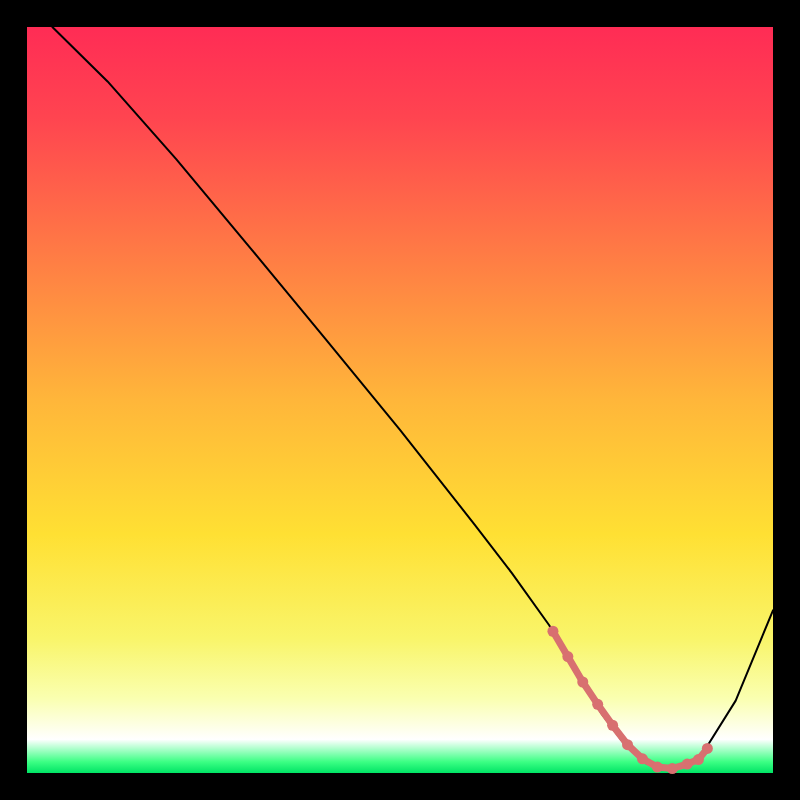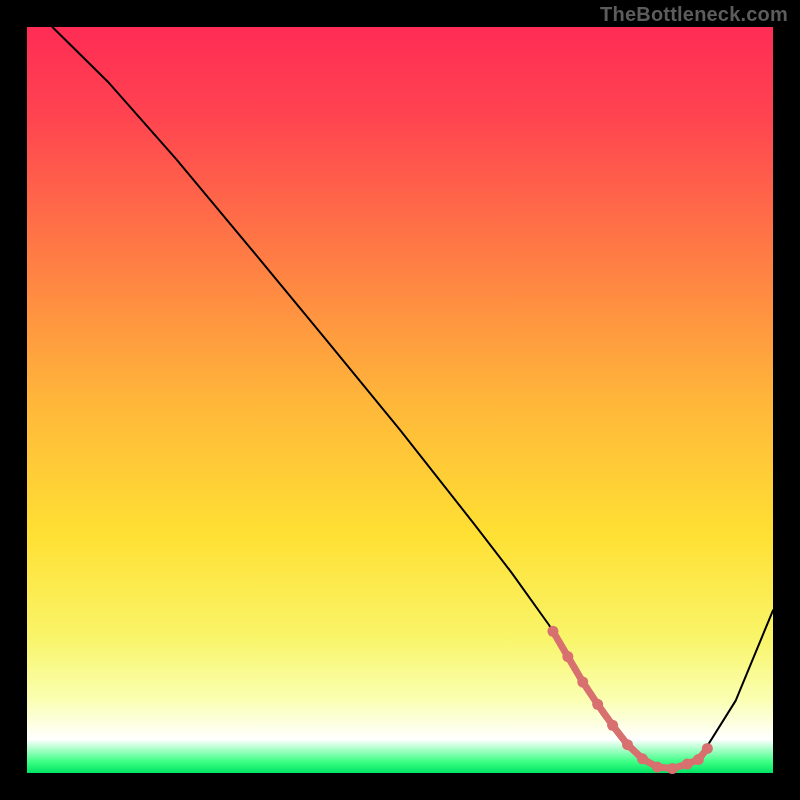--- a/index.html
+++ b/index.html
@@ -29,21 +29,20 @@
     z-index: 10;
   }
   svg {
     display: block;
   }
 </style>
 </head>
 <body>
 
 <div class="chart-container">
-  <div class="watermark">TheBottleneck.com</div>
   <svg id="chart-svg" width="800" height="800" viewBox="0 0 800 800">
     <defs>
       <linearGradient id="bg-grad" x1="0" y1="0" x2="0" y2="1">
           <stop offset="0%" stop-color="#ff2c55"></stop>
           <stop offset="12%" stop-color="#ff4450"></stop>
           <stop offset="30%" stop-color="#ff7a45"></stop>
           <stop offset="50%" stop-color="#ffb63a"></stop>
           <stop offset="68%" stop-color="#ffe033"></stop>
           <stop offset="82%" stop-color="#f9f56a"></stop>
           <stop offset="90%" stop-color="#faffb0"></stop>

